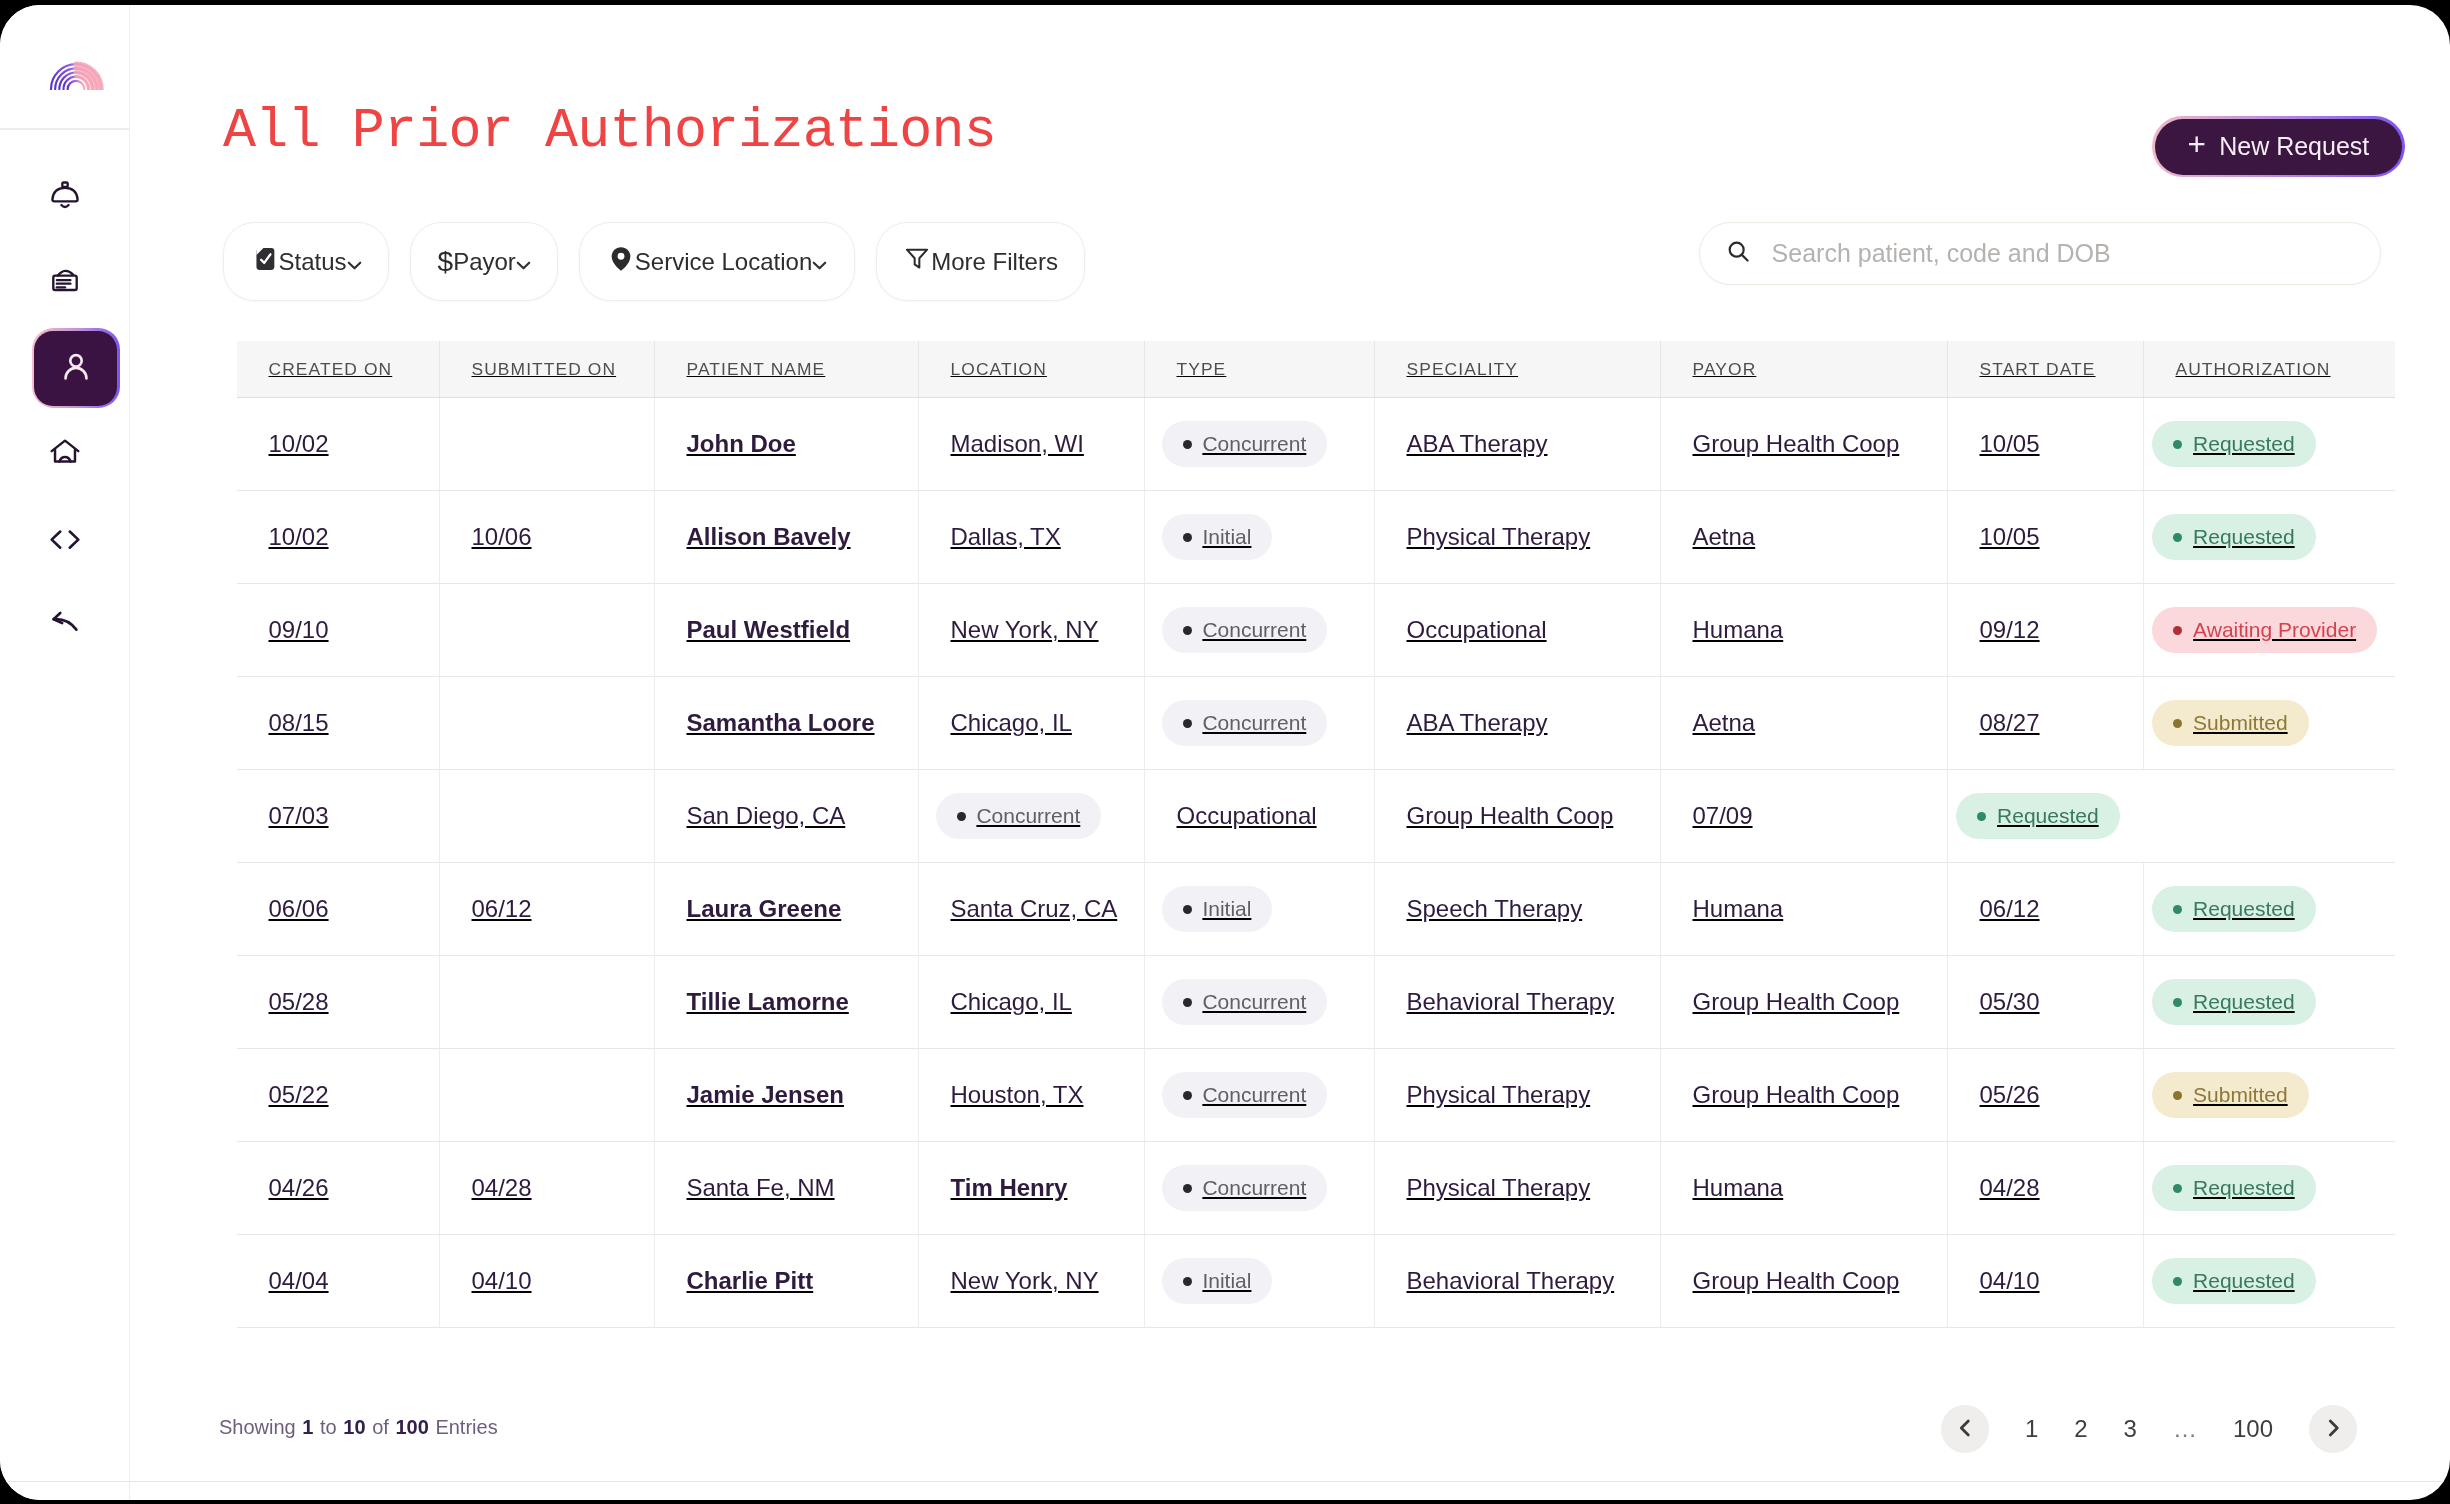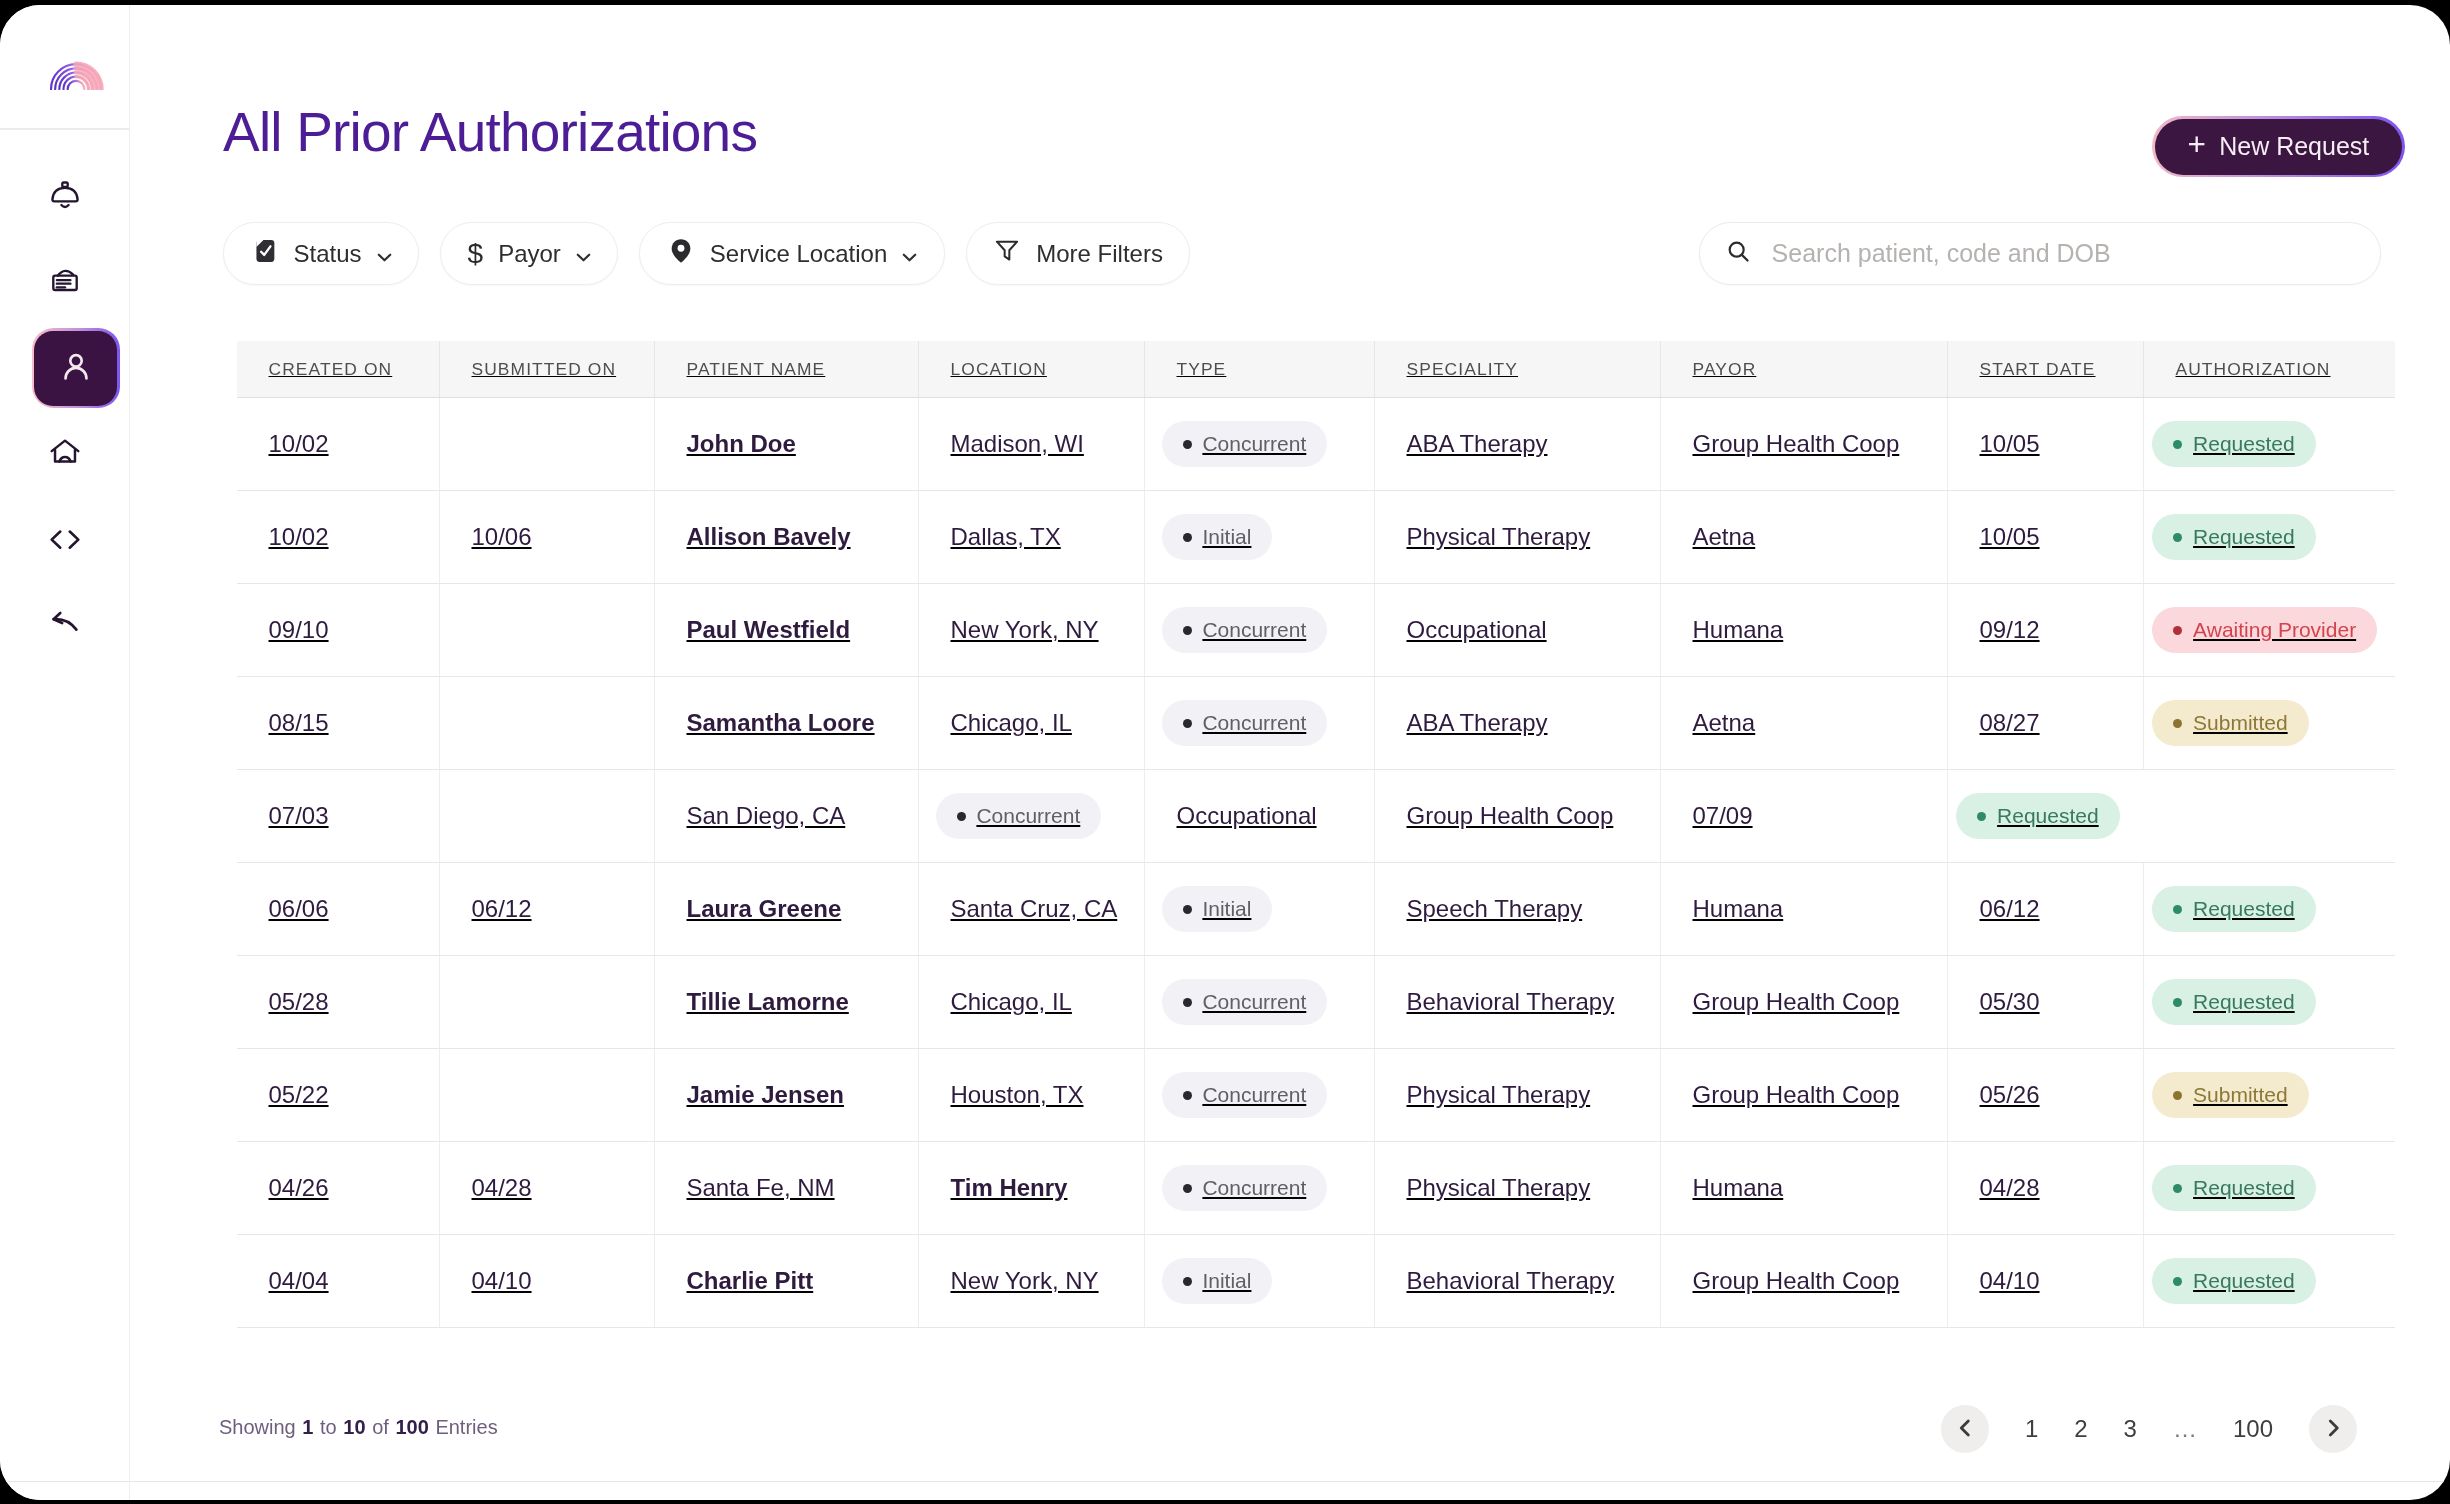--- a/index.html
+++ b/index.html
@@ -22,39 +22,39 @@
     background:linear-gradient(90deg,#f6bfca 0%,#c08fd8 55%,#7d55ef 100%);
     display:flex;align-items:center;justify-content:center;cursor:pointer;
   }
   .active-tile{
     width:83px;height:75px;border-radius:19px;background:#3a1342;
     display:flex;align-items:center;justify-content:center;
   }
   
   .page-title{
     position:absolute;left:223px;top:95px;
-    font-family:Liberation Sans, sans-serif;font-size:55px;font-weight:500;
-    color:#4c1d95;letter-spacing:-0.8px;
+    font-family:Liberation Mono, monospace;font-size:55px;font-weight:500;
+    color:#ef4444;letter-spacing:-0.8px;
   }
   .new-request-border{
     position:absolute;left:2152px;top:111px;height:61px;border-radius:31px;padding:2.5px;
     background:linear-gradient(90deg,#f2b9c8 0%,#b184e0 55%,#7d55ef 100%);
     box-sizing:border-box;cursor:pointer;
   }
   .new-request{
     height:56px;border-radius:28px;background:#3a1641;color:#f7eef5;
     display:flex;align-items:center;justify-content:center;gap:13.3px;padding:0 33px;
     font-size:25px;
   }
   .new-request .plus{font-size:31.5px;font-weight:400;line-height:1;margin-top:-3.3px;}
   
   .filter-row{position:absolute;left:223px;top:217px;display:flex;gap:21px;}
   .filter-btn{
-    height:63px;border:1.7px solid #efedea;border-radius:31.5px;background:#fff;
-    display:flex;align-items:center;gap:15px;padding:0 26.5px;box-sizing:border-box;
+    height:79px;border:1.7px solid #efedea;border-radius:31.5px;background:#fff;
+    display:flex;align-items:center;padding:0 26.5px;box-sizing:border-box;
     font-size:24px;color:#2e2d30;font-weight:500;cursor:pointer;
     box-shadow:0 0.8px 2.5px rgba(0,0,0,0.04);
   }
   .filter-btn .dollar{font-size:28px;font-weight:500;color:#2b2b2e;}
   
   .search-box{
     position:absolute;left:1699px;top:217px;width:682px;height:63px;box-sizing:border-box;
     border:1.7px solid #efe9e4;border-radius:31.5px;background:#fff;
     display:flex;align-items:center;padding:0 25px;gap:16.6px;
     box-shadow:0 0.8px 2.5px rgba(0,0,0,0.03);

